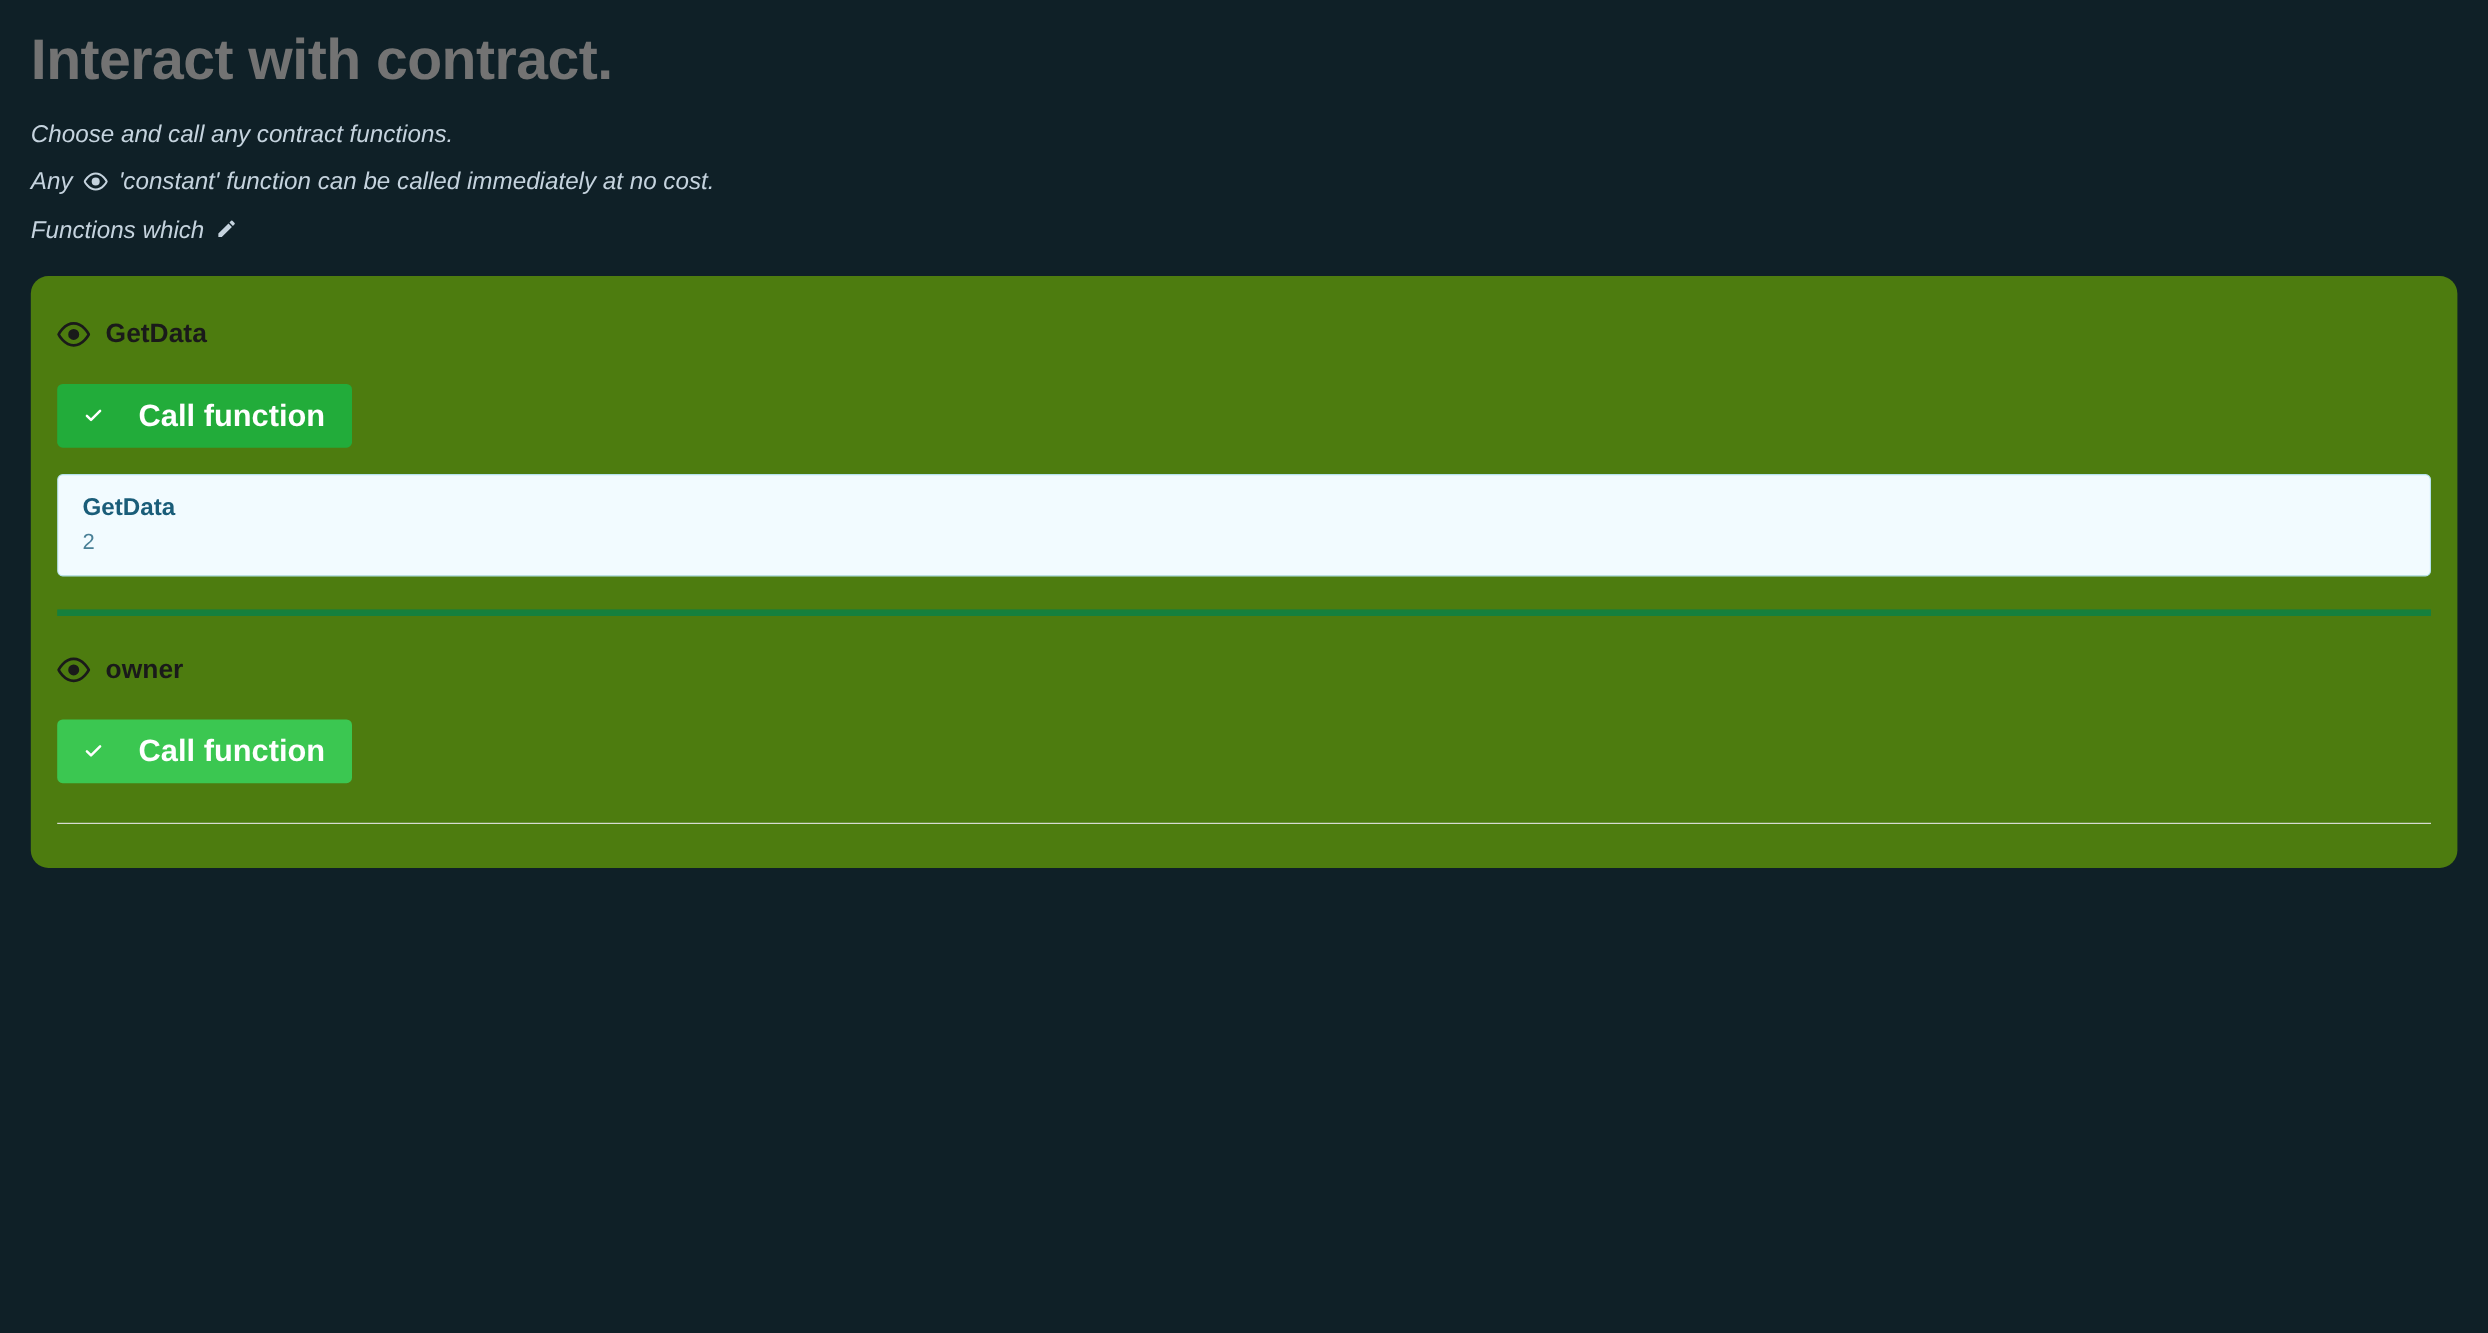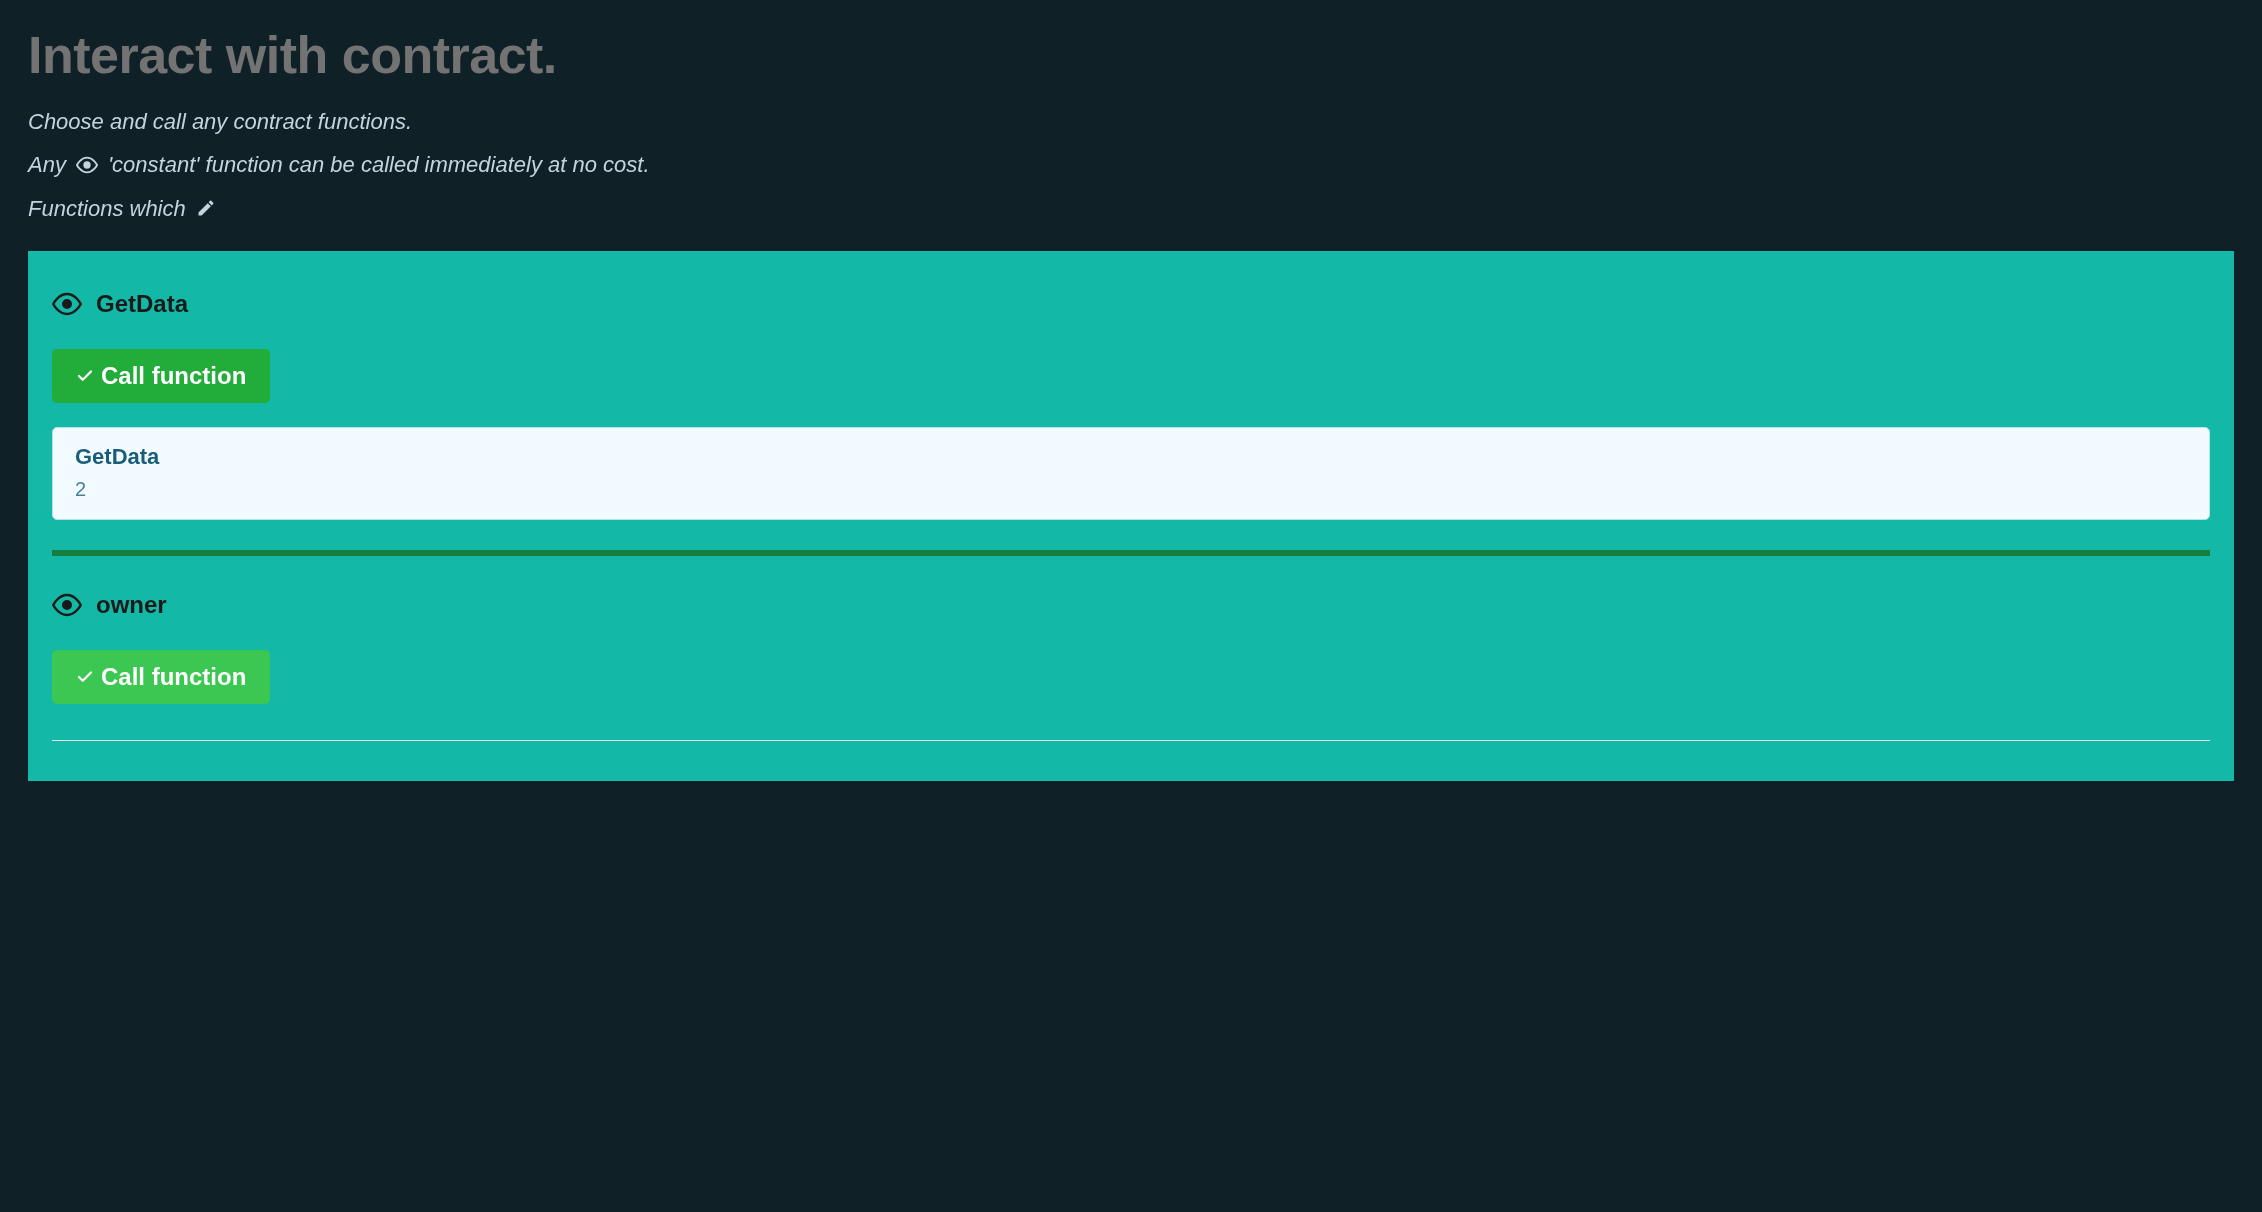--- a/index.html
+++ b/index.html
@@ -31,22 +31,22 @@
     flex-wrap: wrap;
     gap: 6px;
     font-style: italic;
   }
   .intro-line .inline-icon {
     display: inline-flex;
     align-items: center;
     margin: 0 4px;
   }
   .panel {
-    background: #14b8a6;
-    border-radius: 0;
+    background: #4d7c0f;
+    border-radius: 16px;
     margin-top: 24px;
     padding: 28px 24px 40px 24px;
   }
   .function-block {
     padding: 10px 0 30px 0;
   }
   .function-block + .function-block {
     border-top: 6px solid #15803d;
     padding-top: 34px;
   }
@@ -63,26 +63,26 @@
     color: #1a1a1a;
     font-size: 24px;
     font-weight: 700;
   }
   .call-button {
     background: #22ac3a;
     color: #ffffff;
     border: none;
     border-radius: 5px;
     padding: 13px 24px;
-    font-size: 24px;
+    font-size: 28px;
     font-weight: 700;
     cursor: pointer;
     display: inline-flex;
     align-items: center;
-    gap: 7px;
+    gap: 32px;
   }
   .call-button.light {
     background: #3bc751;
   }
   .call-button svg {
     width: 18px;
     height: 18px;
   }
   .result-box {
     margin-top: 24px;

